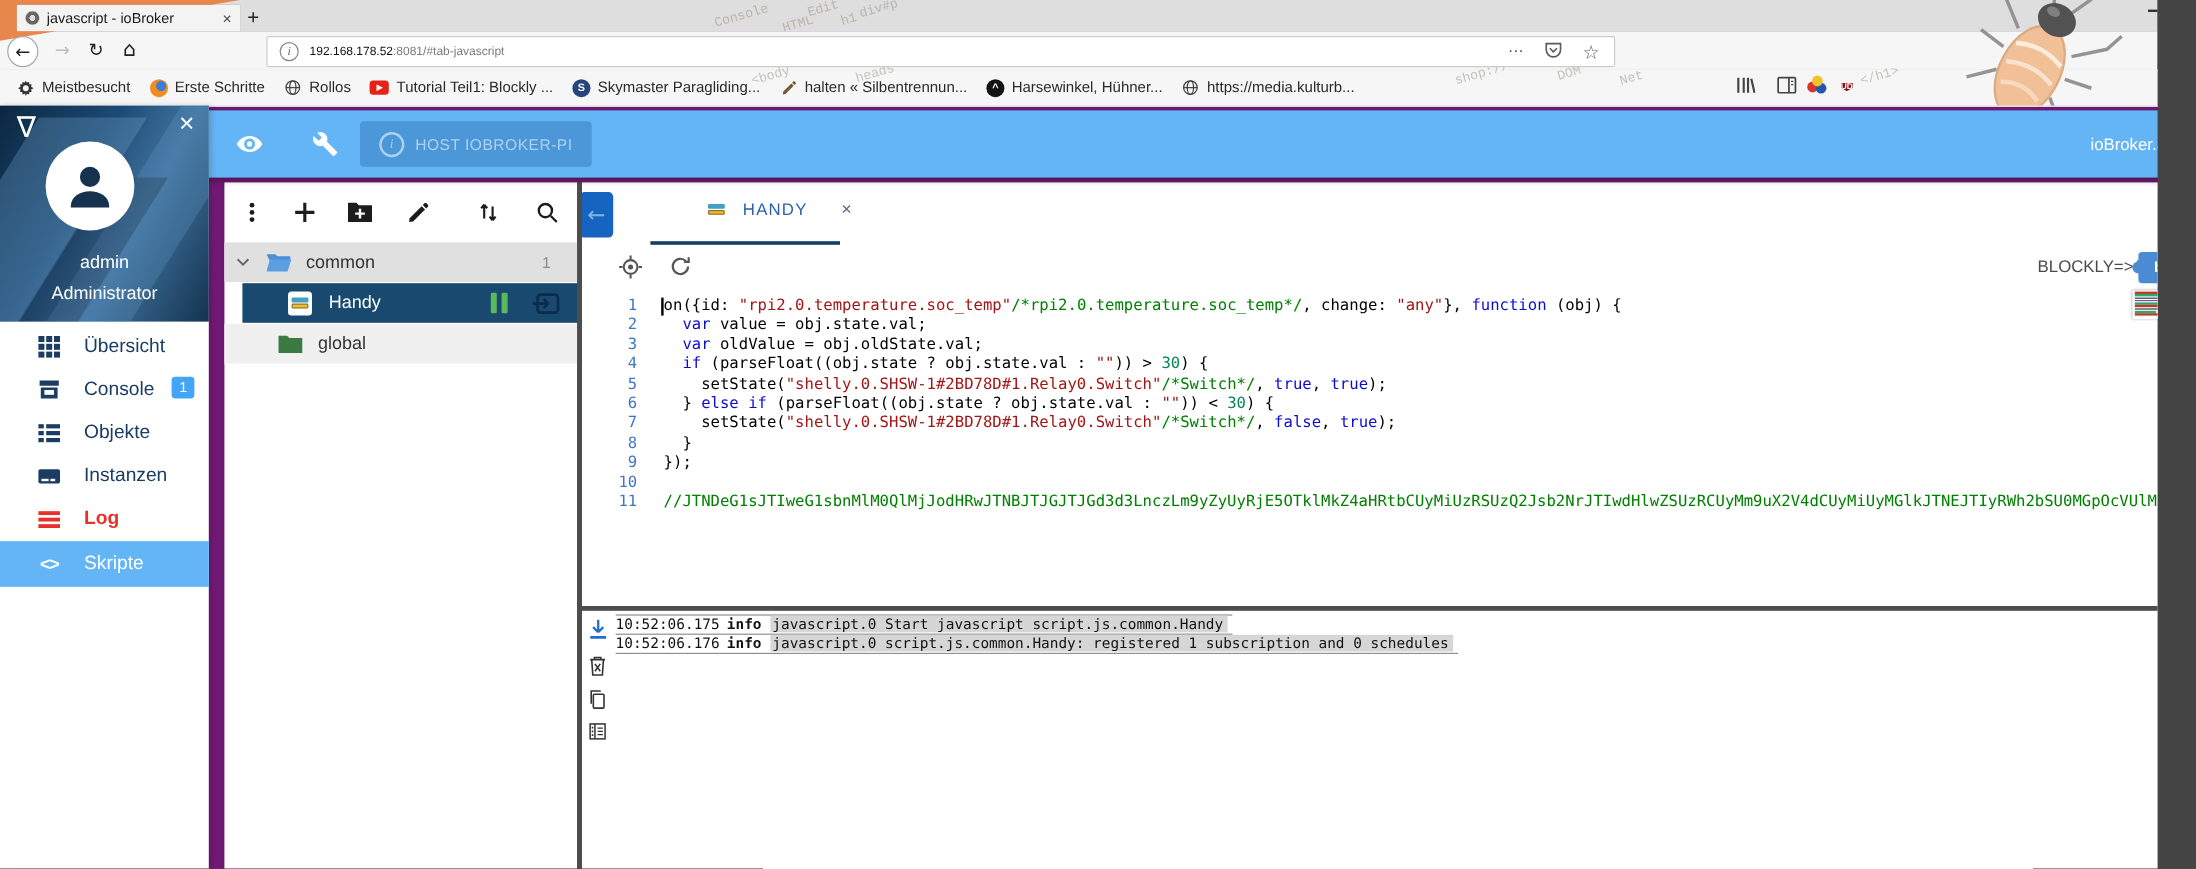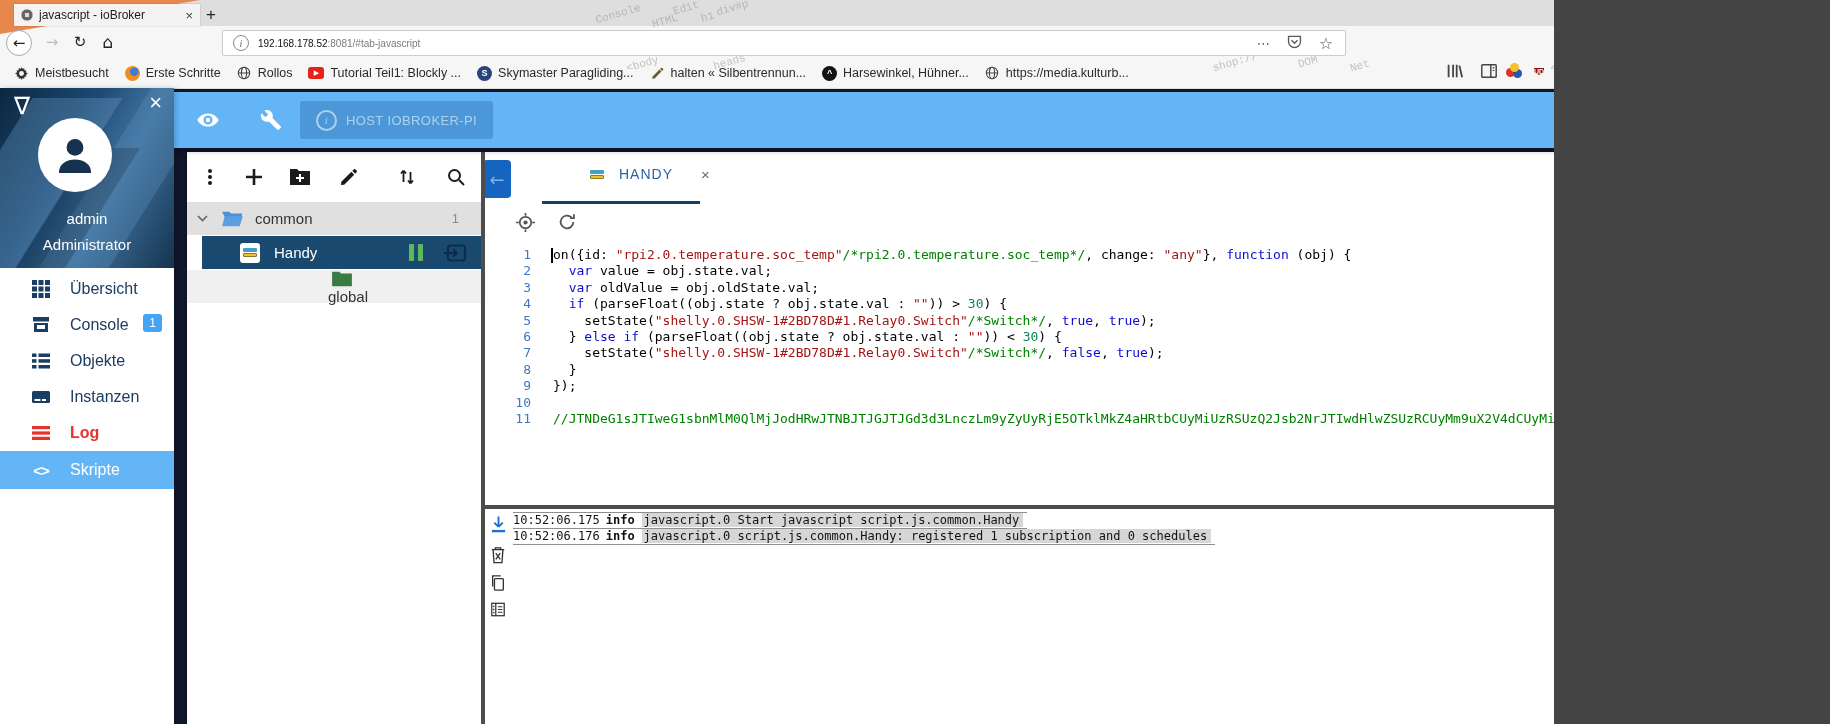--- a/index.html
+++ b/index.html
@@ -1,16 +1,16 @@
 <!DOCTYPE html>
 <html><head>
 <meta charset="utf-8">
 <style>
   html,body{margin:0;padding:0;background:#444;}
-  .screen{position:relative;width:1554px;height:724px;overflow:hidden;background:#0f172a;
+  .screen{position:relative;width:1798px;height:724px;overflow:hidden;background:#701a75;
           font-family:"Liberation Sans","DejaVu Sans",sans-serif;font-size:13px;}
   .glyph{font-family:"DejaVu Sans","Liberation Sans",sans-serif;}
 
   
   .tabbar{position:absolute;left:0;top:0;width:100%;height:26px;background:#dedede;}
   .theme-wedge{position:absolute;left:0;top:0;width:0;height:0;
     border-top:34px solid #e8874b;border-right:200px solid transparent;z-index:1;}
   .btab{position:absolute;left:14px;top:4px;width:172px;height:22px;background:#f3f3f3;
     display:flex;align-items:center;gap:6px;padding:0 7px;color:#1b1b1b;font-size:12px;z-index:3;
     box-shadow:0 0 1px rgba(0,0,0,.4);}
@@ -88,21 +88,21 @@
   .menu-item.red{color:#e8312a;font-weight:bold;}
   .menu-item.selected{background:#64b5f6;color:#fff;height:38px;}
   .code-glyph{font-weight:bold;font-size:15px;letter-spacing:-1px;}
   .badge{position:absolute;right:12px;top:7px;background:#42a5f5;color:#fff;font-size:12px;padding:2px 6px;border-radius:3px;}
 
   .explorer{position:absolute;left:187px;top:152px;width:294px;height:572px;background:#fff;box-shadow:0 1px 3px rgba(0,0,0,.25);}
   .ex-toolbar{position:relative;height:50px;}
   .ex-tool{position:absolute;top:14px;width:22px;height:22px;display:flex;align-items:center;justify-content:center;}
   .tree-row{height:33px;display:flex;align-items:center;margin-bottom:1px;font-size:15px;color:#333;position:relative;}
   .row-gray{background:#e0e0e0;padding-left:10px;}
-  .row-light{background:#f0f0f0;padding-left:20px;flex-direction:column;}
+  .row-light{background:#f0f0f0;padding-left:20px;}
   .chev{width:24px;display:flex;align-items:center;}
   .tree-folder-ico{width:26px;display:flex;align-items:center;}
   .tree-label{margin-left:8px;text-align:right;}
   .tree-count{margin-left:auto;margin-right:22px;color:#8a8a8a;font-size:13px;}
   .row-selected{background:#19496f;color:#fff;margin-left:15px;padding-left:38px;}
   .script-ico{width:20px;height:20px;background:#fff;border-radius:3px;display:flex;flex-direction:column;
     align-items:center;justify-content:center;gap:1px;}
   .script-ico i{display:block;width:14px;height:4px;border-radius:1px;}
   .script-ico i.a{background:#44a0c0;}
   .script-ico i.b{background:#f0c02e;border:1px solid #8a7a22;box-sizing:border-box;}

